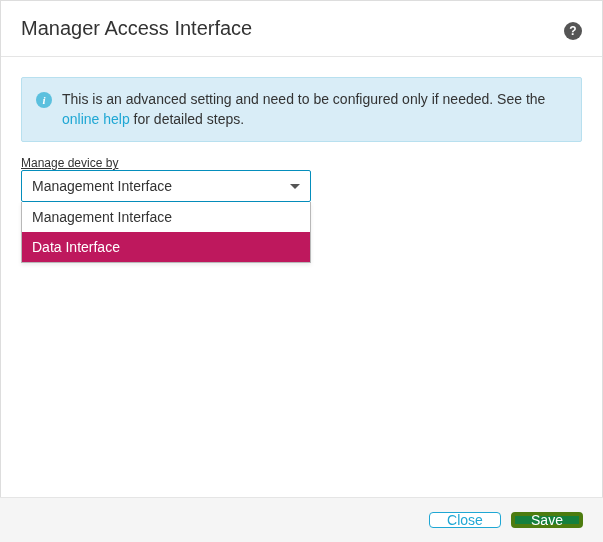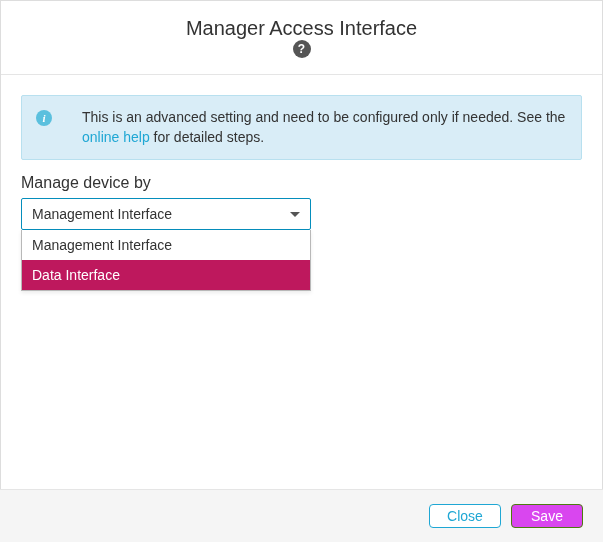--- a/index.html
+++ b/index.html
@@ -6,25 +6,24 @@
     body {
       font-family: -apple-system, BlinkMacSystemFont, "Segoe UI", Arial, sans-serif;
       background: #fff;
       width: 603px;
       height: 542px;
       overflow: hidden;
       border: 1px solid #ddd;
     }
     .header {
       display: flex;
-      align-items: center;
+      align-items: flex-end;
       justify-content: space-between;
       padding: 16px 20px;
       border-bottom: 1px solid #e5e5e5;
-      flex-direction: column;
     }
     .header-title {
       font-size: 20px;
       font-weight: 400;
       color: #333;
     }
     .help-icon {
       width: 18px;
       height: 18px;
       border-radius: 50%;
@@ -65,32 +64,31 @@
       font-weight: bold;
       font-style: italic;
       font-family: Georgia, serif;
       flex-shrink: 0;
       margin-top: 2px;
     }
     .info-text {
       font-size: 14px;
       color: #333;
       line-height: 1.4;
-      margin-left: 20px;
     }
     .info-text a {
       color: #1fa7d4;
       text-decoration: none;
       cursor: pointer;
     }
     .field-label {
-      font-size: 16px;
-      color: #333;
-      margin-bottom: 6px;
+      font-size: 12px;
+      color: #333;
       display: block;
+      text-decoration: underline;
     }
     .select-wrap {
       position: relative;
       width: 290px;
     }
     .select-box {
       width: 100%;
       height: 32px;
       border: 1px solid #058ebc;
       border-radius: 2px;
@@ -140,37 +138,37 @@
       display: flex;
       justify-content: flex-end;
       gap: 10px;
       position: absolute;
       bottom: 0;
       left: 0;
       right: 0;
     }
     .btn {
       min-width: 72px;
-      height: 24px;
+      height: 16px;
       border-radius: 4px;
       font-size: 14px;
       cursor: pointer;
       display: inline-flex;
       align-items: center;
       justify-content: center;
       padding: 0 16px;
     }
     .btn-close {
       background: #fff;
       border: 1px solid #1fa7d4;
       color: #1fa7d4;
     }
     .btn-save {
-      background: #d946ef;
-      border: 1px solid #4d7c0f;
+      background: #15803d;
+      border: 4px solid #4d7c0f;
       color: #fff;
     }
   </style>
 </head>
 <body>
 
 <div class="header">
   <div class="header-title">Manager Access Interface</div>
   <div class="help-icon">?</div>
 </div>

